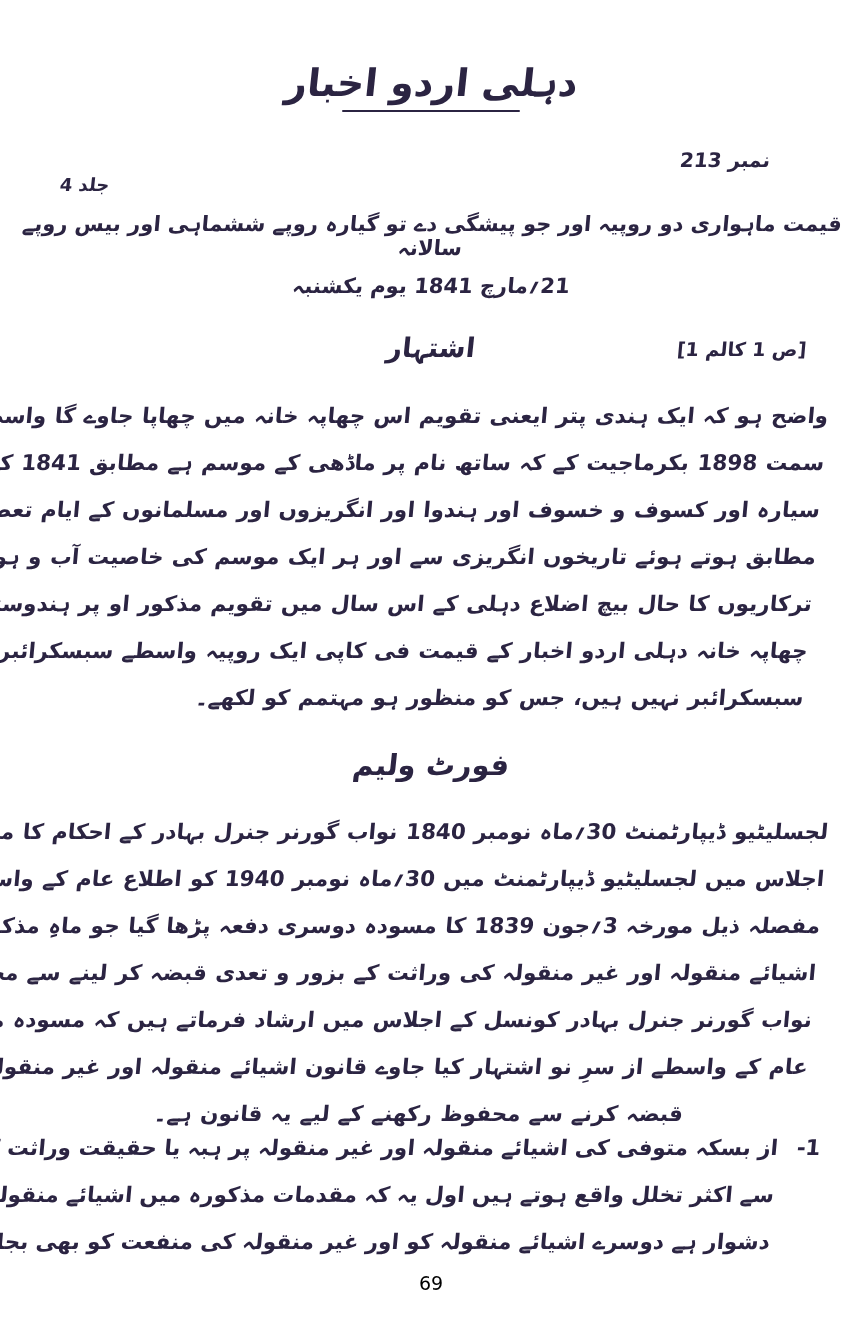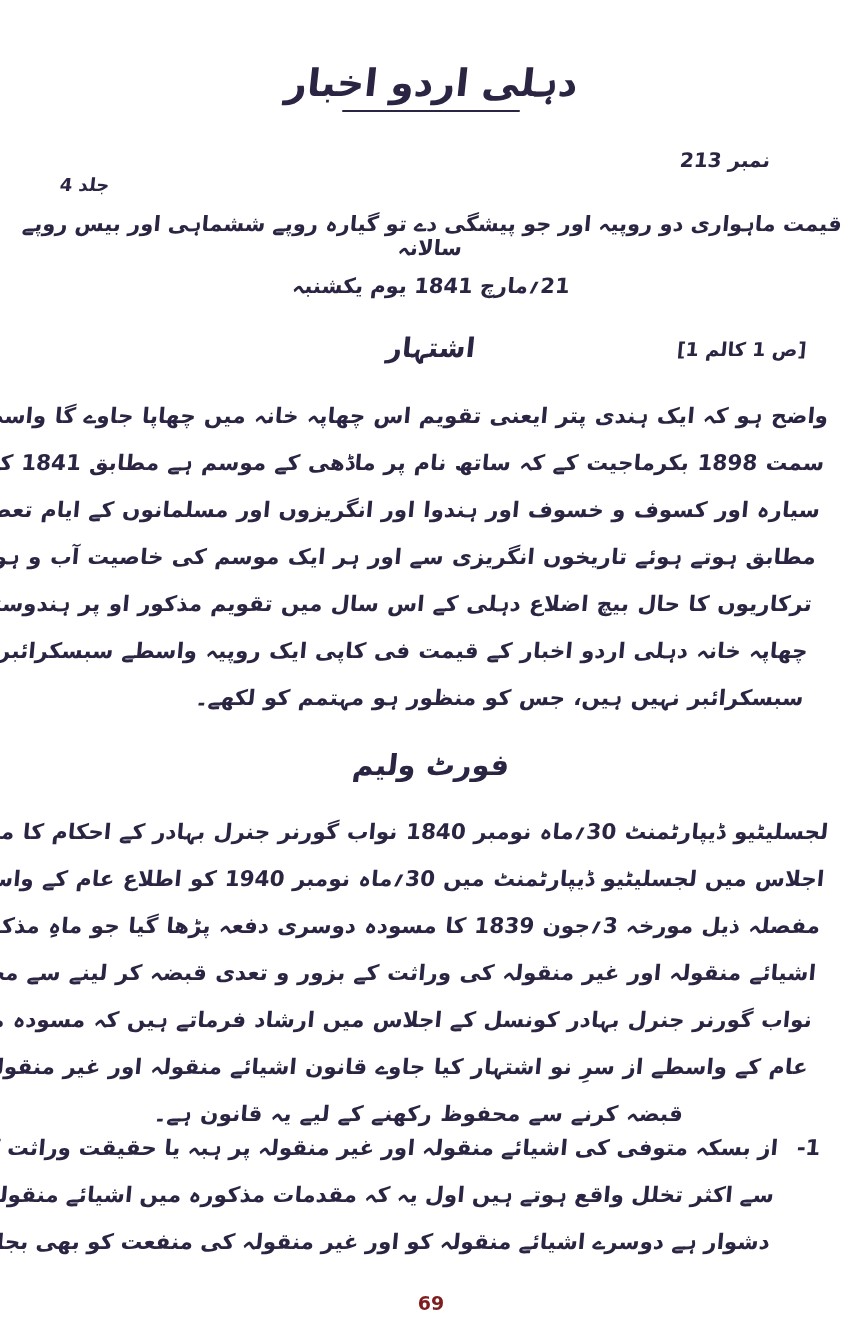--- a/index.html
+++ b/index.html
@@ -205,27 +205,27 @@
     text-align-last: justify;
     white-space: nowrap;
   }
   .list-body .line.last {
     text-align-last: right;
   }
 
   
   .page-number {
     position: absolute;
-    bottom: 8px;
+    bottom: 28px;
     left: 0;
     right: 0;
     text-align: center;
     font-size: 19px;
-    font-weight: 700;
-    color: #7f1d1d;
+    font-weight: 400;
+    color: #000000;
   }
 </style>
 </head>
 <body>
 
 <div class="page">
 
   <div class="masthead">
     <div class="masthead-title">دہلی اردو اخبار</div>
     <div class="masthead-rule"></div>

